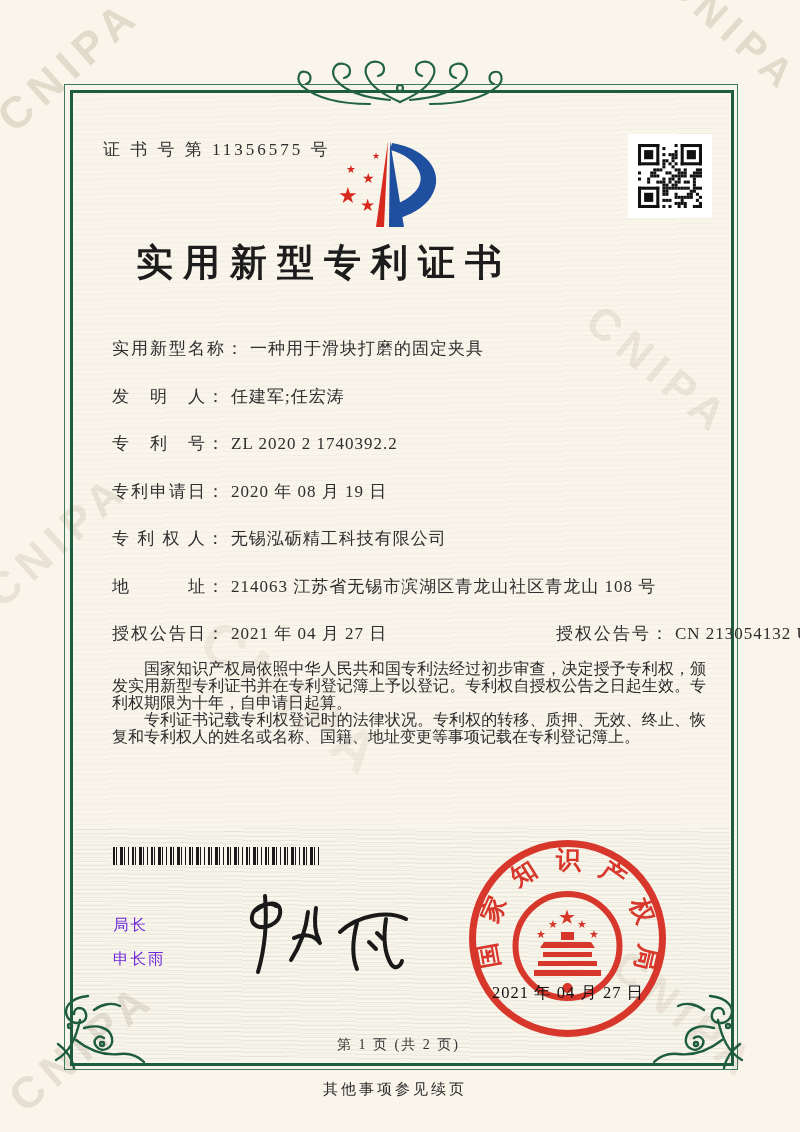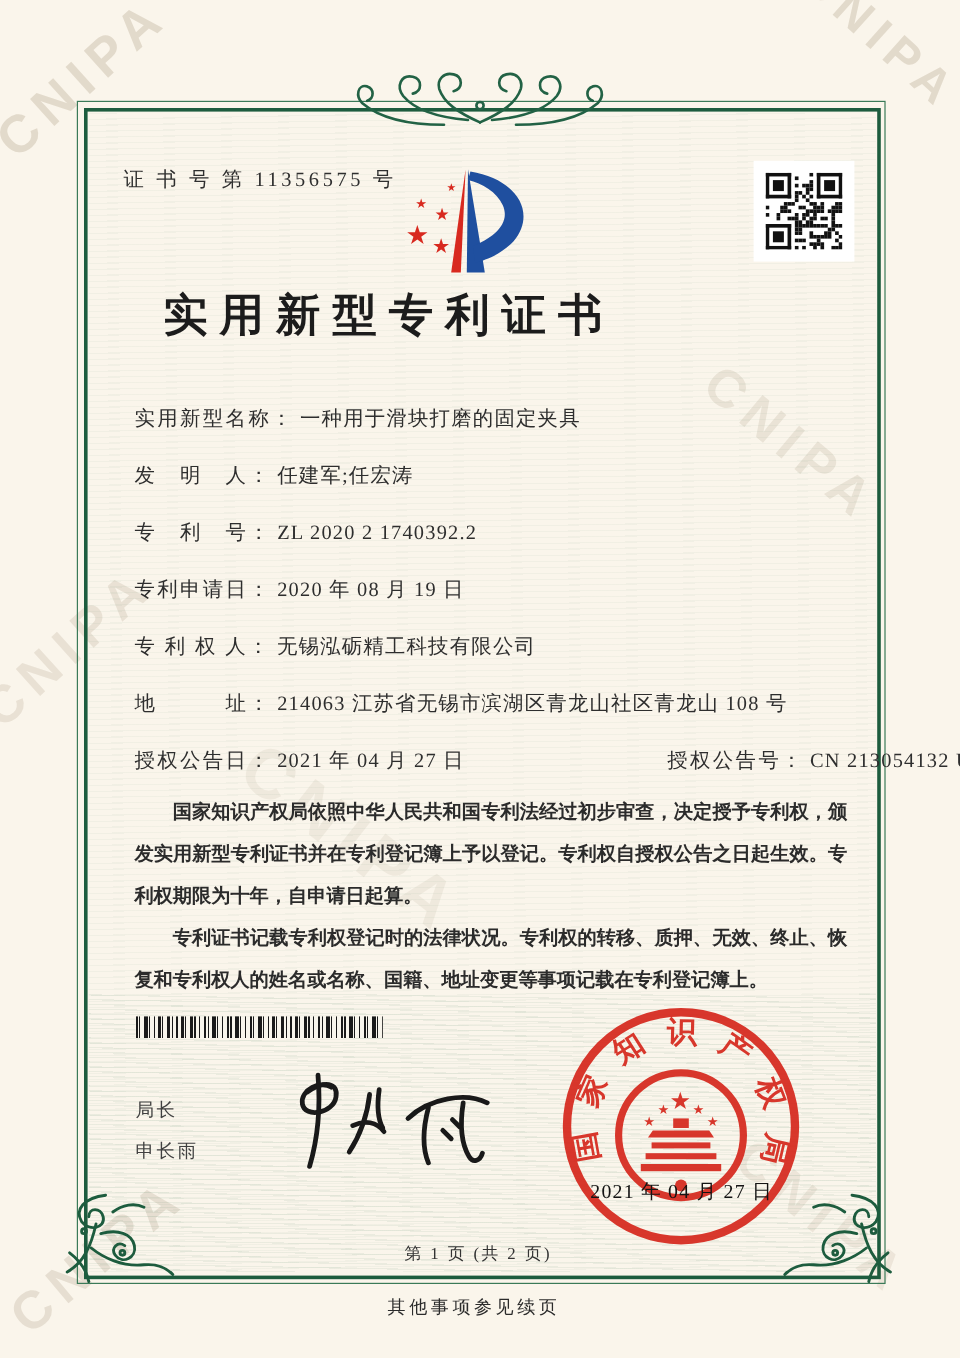--- a/index.html
+++ b/index.html
@@ -36,31 +36,31 @@
     position:absolute; left:0; top:238px; width:648px; text-align:center;
     font-size:37px; font-weight:bold; letter-spacing:10px; color:#1c1c1c;
   }
   
   .row{position:absolute; left:112px; font-size:17px; white-space:nowrap; color:#2e2e2e;}
   .row .lbl{letter-spacing:2px;}
   .row .val{margin-left:5px; letter-spacing:1px;}
   .grant-right{position:absolute; left:444px; top:0;}
   
   .paras{position:absolute; left:112px; top:660px; width:594px;}
-  .paras p{margin:0; text-indent:2em; font-size:16px; line-height:35px; text-align:justify; color:#2b2b2b;font-weight:bold;}
+  .paras p{margin:0; text-indent:2em; font-size:16px; line-height:17px; text-align:justify; color:#2b2b2b;}
   
   .barcode{
     position:absolute; left:113px; top:847px; width:206px; height:18px;
     background:repeating-linear-gradient(90deg,
       #1a1a1a 0 2px, #f8f5ec 2px 3px, #1a1a1a 3px 4px, #f8f5ec 4px 7px,
       #1a1a1a 7px 10px, #f8f5ec 10px 11px, #1a1a1a 11px 12px, #f8f5ec 12px 15px,
       #1a1a1a 15px 16px, #f8f5ec 16px 19px);
   }
   
-  .signer{position:absolute; left:113px; font-size:15.5px; color:#404040;
+  .signer{position:absolute; left:113px; font-size:15.5px; color:#6d28d9;
     font-family:"Liberation Sans","DejaVu Sans",sans-serif; letter-spacing:2px;}
   .sig-svg{position:absolute; left:228px; top:890px;}
   
   .seal{position:absolute; left:465px; top:836px; z-index:2;}
   .seal-date{
     position:absolute; left:468px; top:982px; width:200px; text-align:center;
     font-size:16.5px; color:#141414; letter-spacing:1px; z-index:3;
   }
   
   .page-info{position:absolute; left:67px; top:1036px; width:663px; text-align:center;

